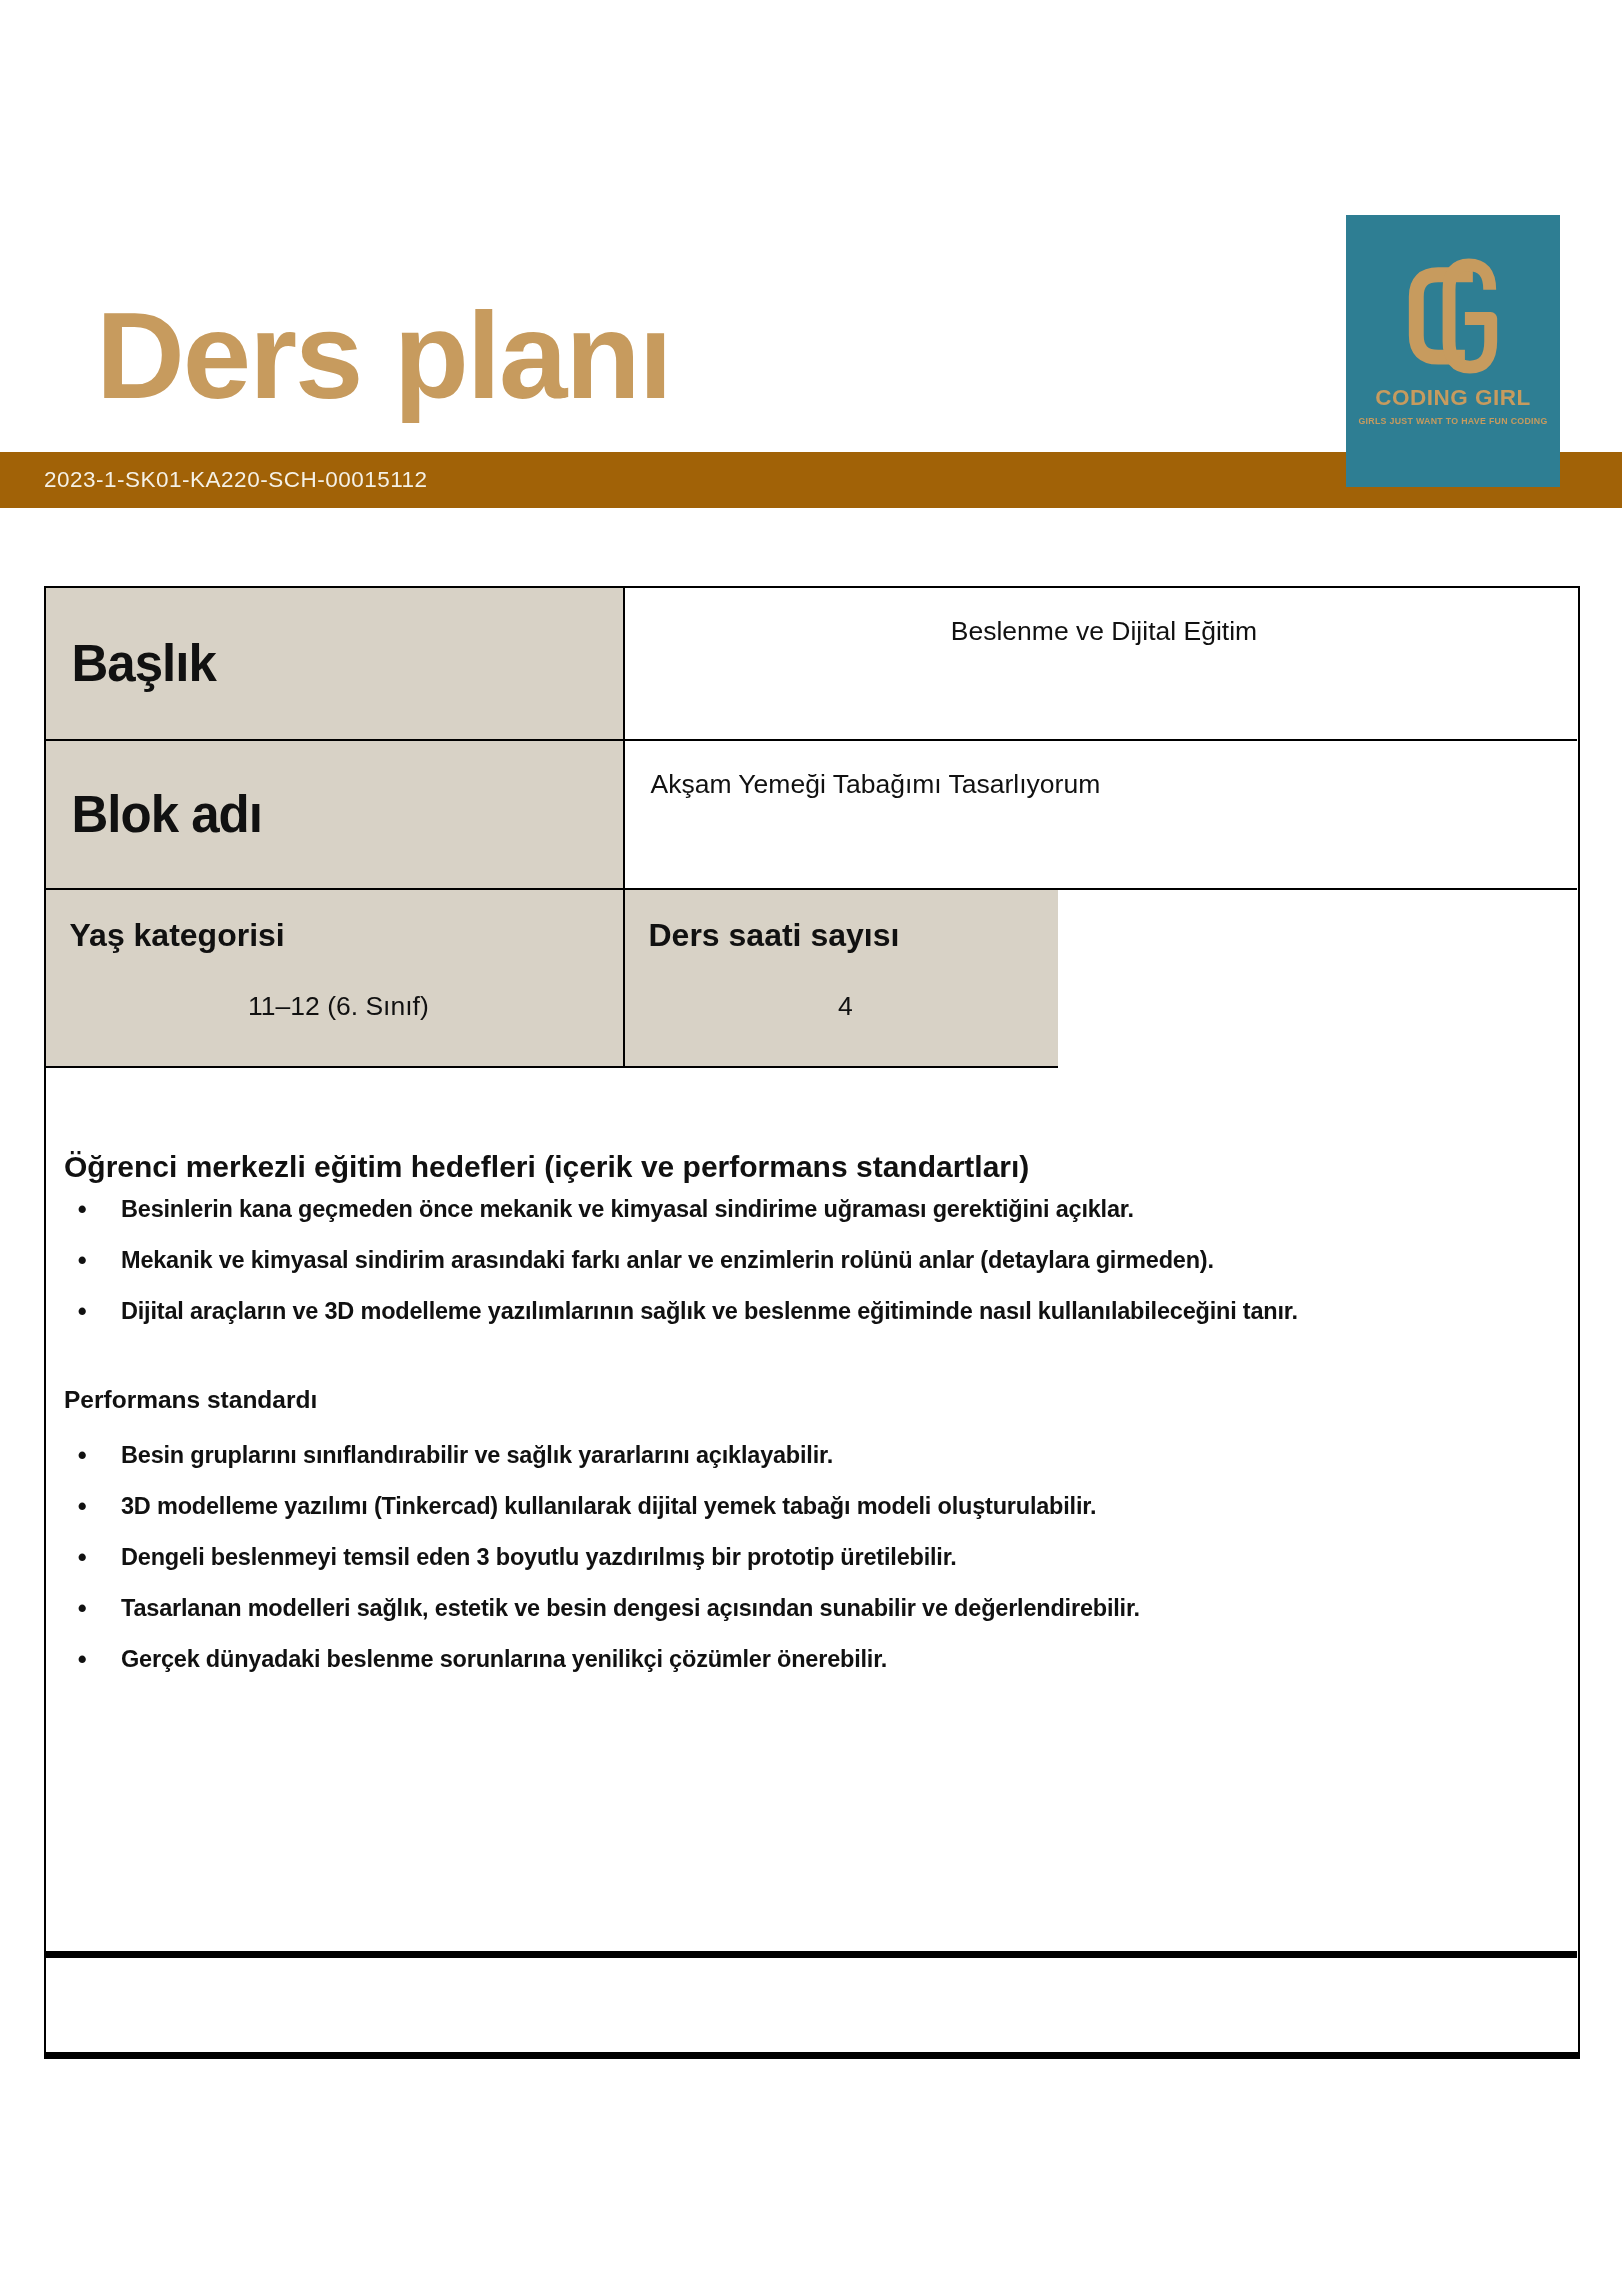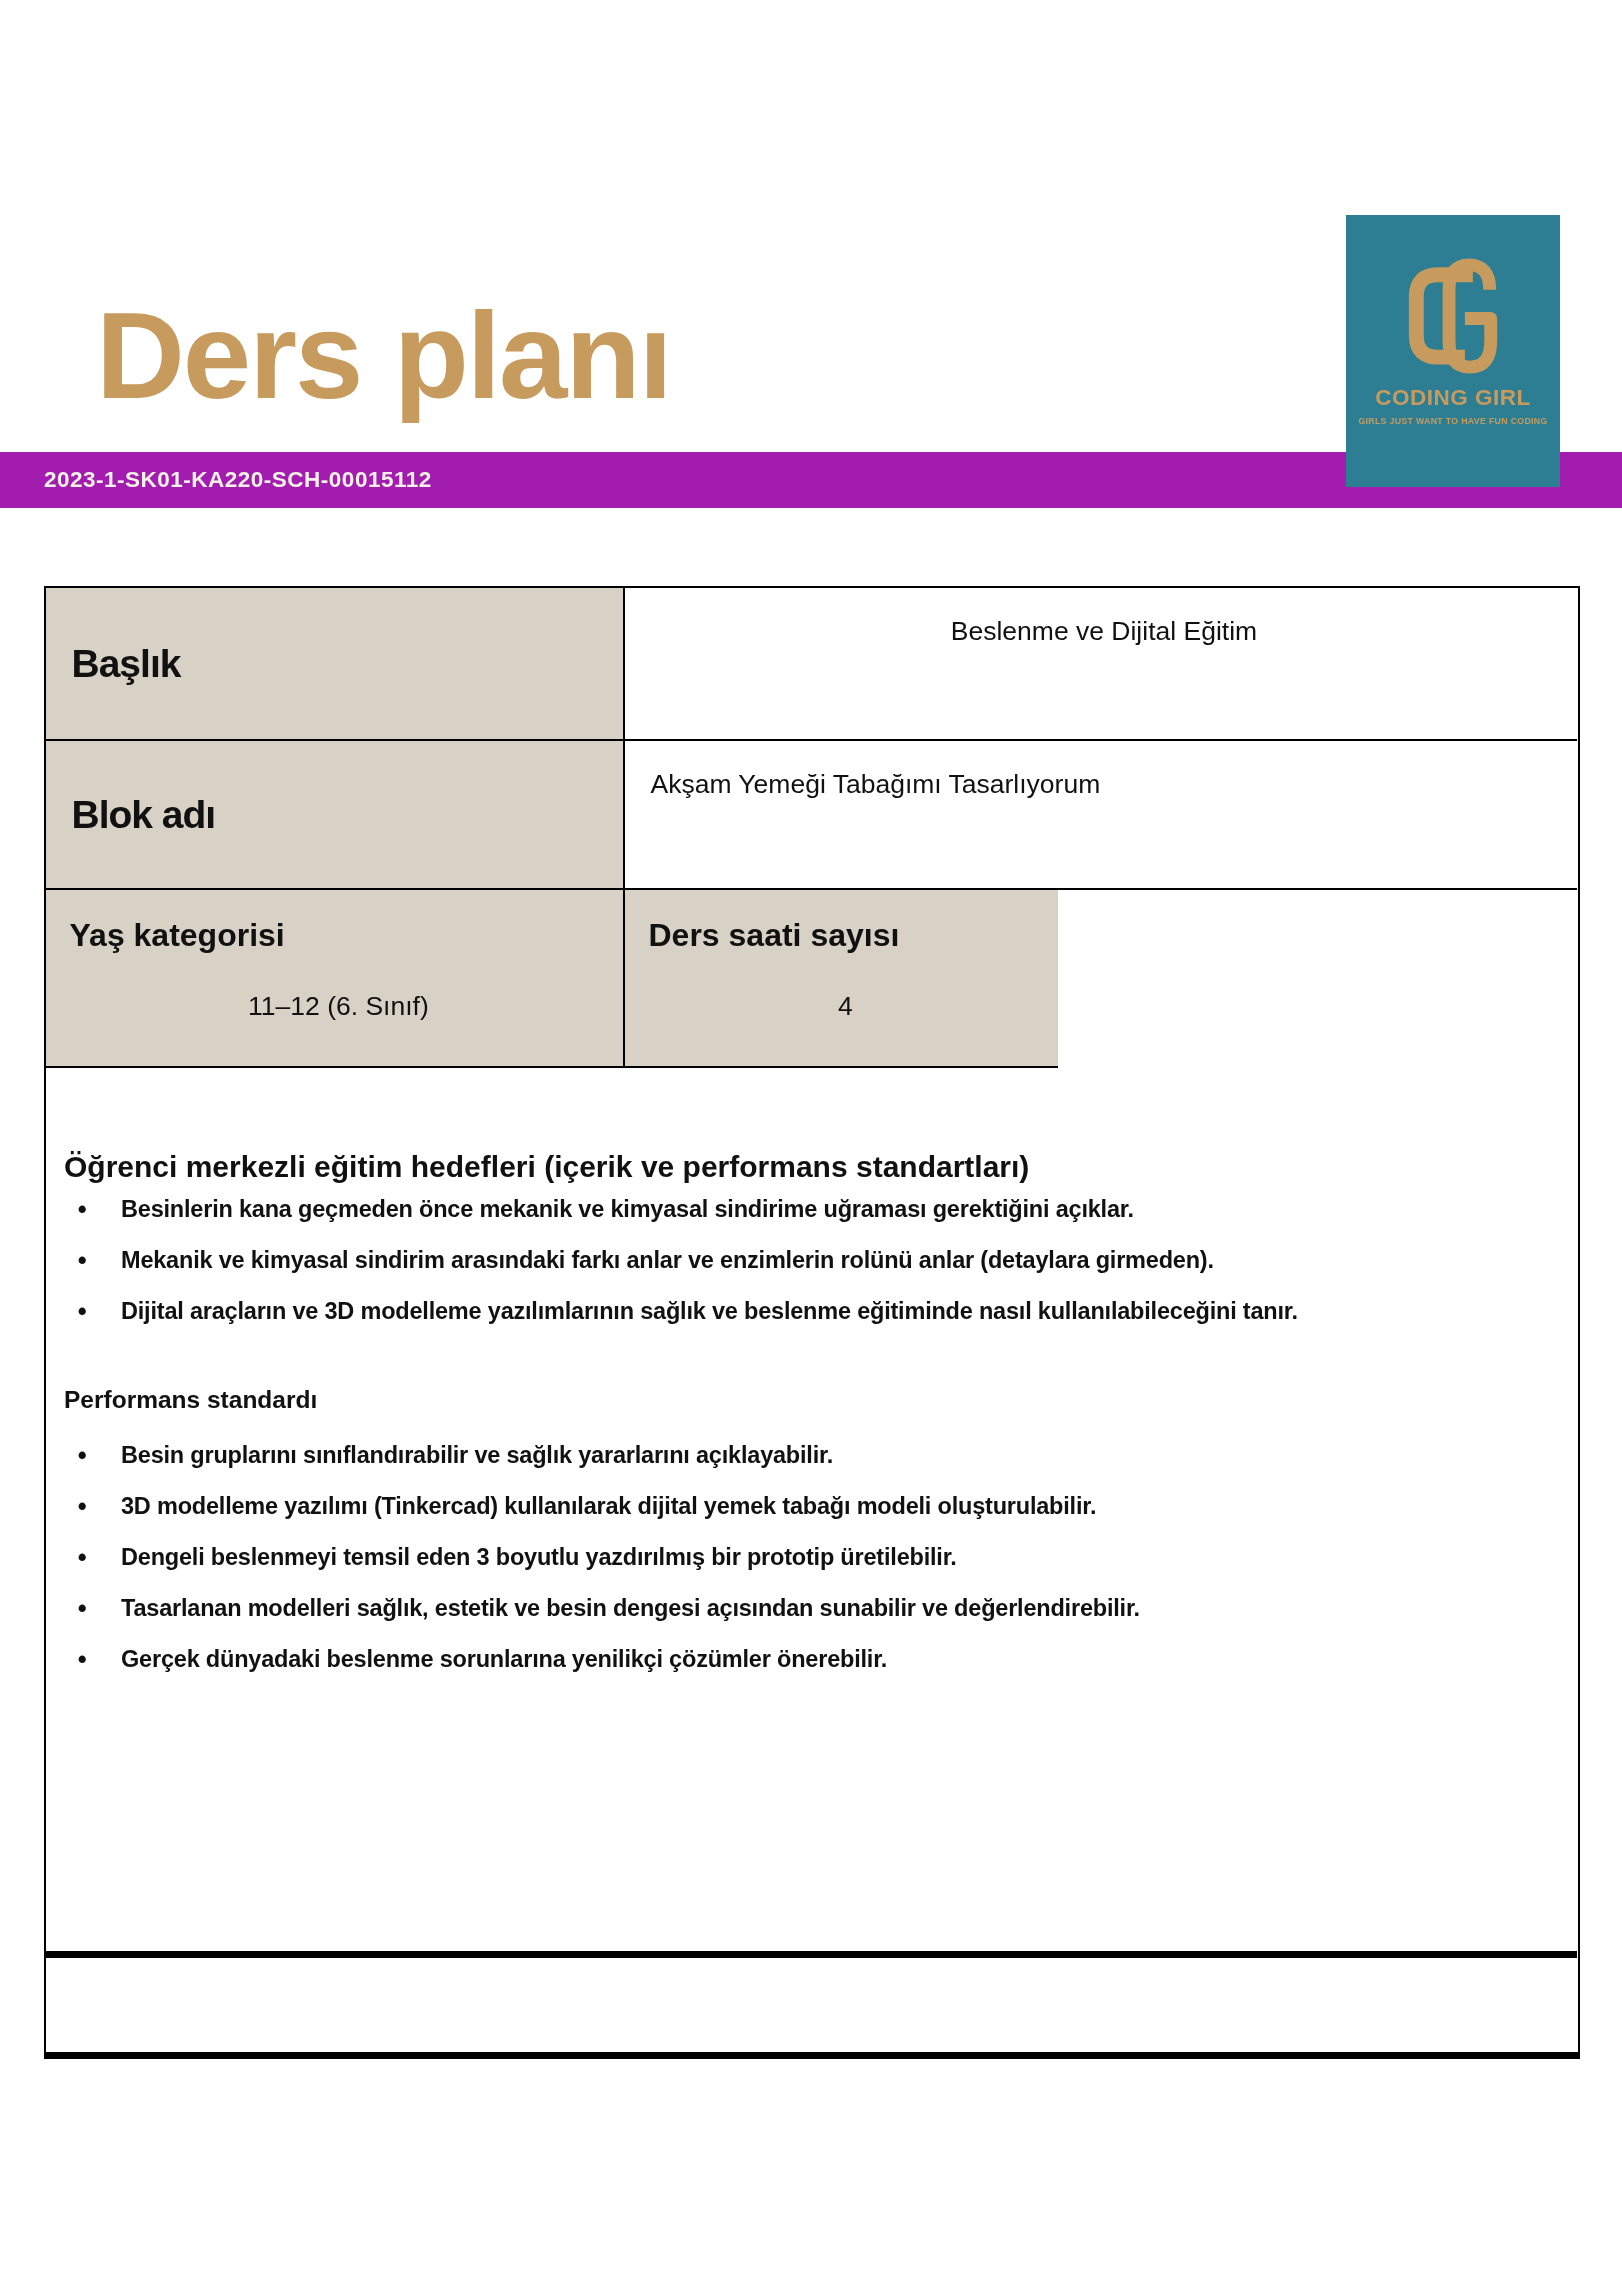--- a/index.html
+++ b/index.html
@@ -20,22 +20,21 @@
     font-size:123px;
     font-weight:700;
     letter-spacing:-2px;
     line-height:1.0;
     color:#C79B5E;
   }
   .gold-bar{
     position:absolute;
     left:0; top:452px;
     width:1622px; height:56px;
-    background:#a21caf;
-    font-weight:bold;
+    background:#a16207;
   }
   .gold-bar .code{
     position:absolute;
     left:44px; top:0;
     height:56px;
     display:flex; align-items:center;
     font-size:22.5px;
     letter-spacing:0.5px;
     color:#F5F1E6;
   }
@@ -83,21 +82,21 @@
   .beige{ background:#D8D2C6; }
   .b-r{ border-right:2.9px solid #000; }
   .b-b{ border-bottom:2.9px solid #000; }
   .b-b-thick{ border-bottom:7.8px solid #000; }
   .span2{ grid-column:2 / 4; }
   .span3{ grid-column:1 / 4; }
   .label-cell{
     display:flex;
     align-items:center;
     padding-left:25.5px;
-    font-size:39px;
+    font-size:51px;
     font-weight:700;
     letter-spacing:-1px;
   }
   .value-cell{
     padding:25.5px 19.6px 0 25.5px;
     font-size:26.5px;
     line-height:1.3;
   }
   .value-bold{ font-weight:400;text-align:center; }
   .meta-cell{

